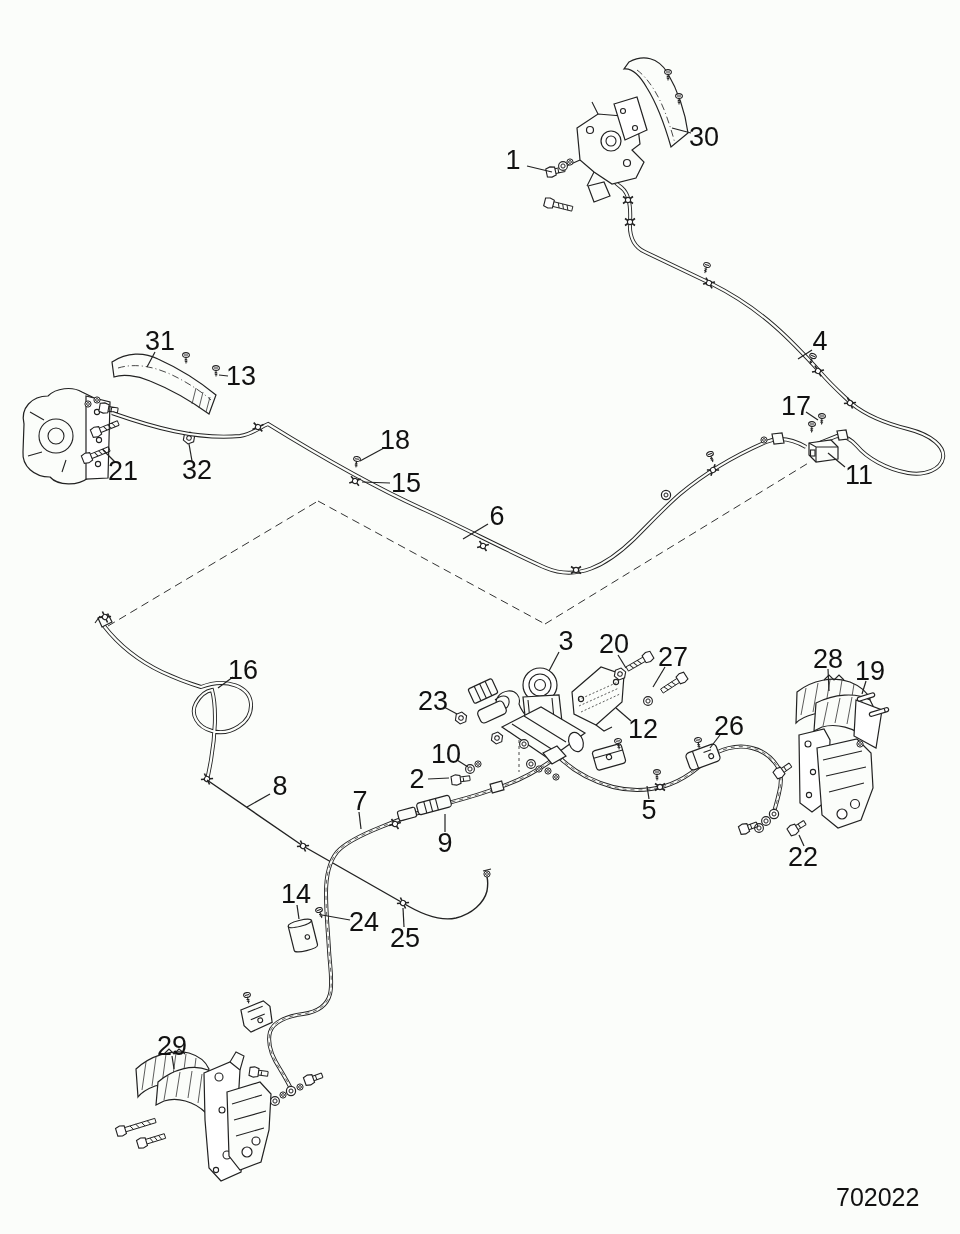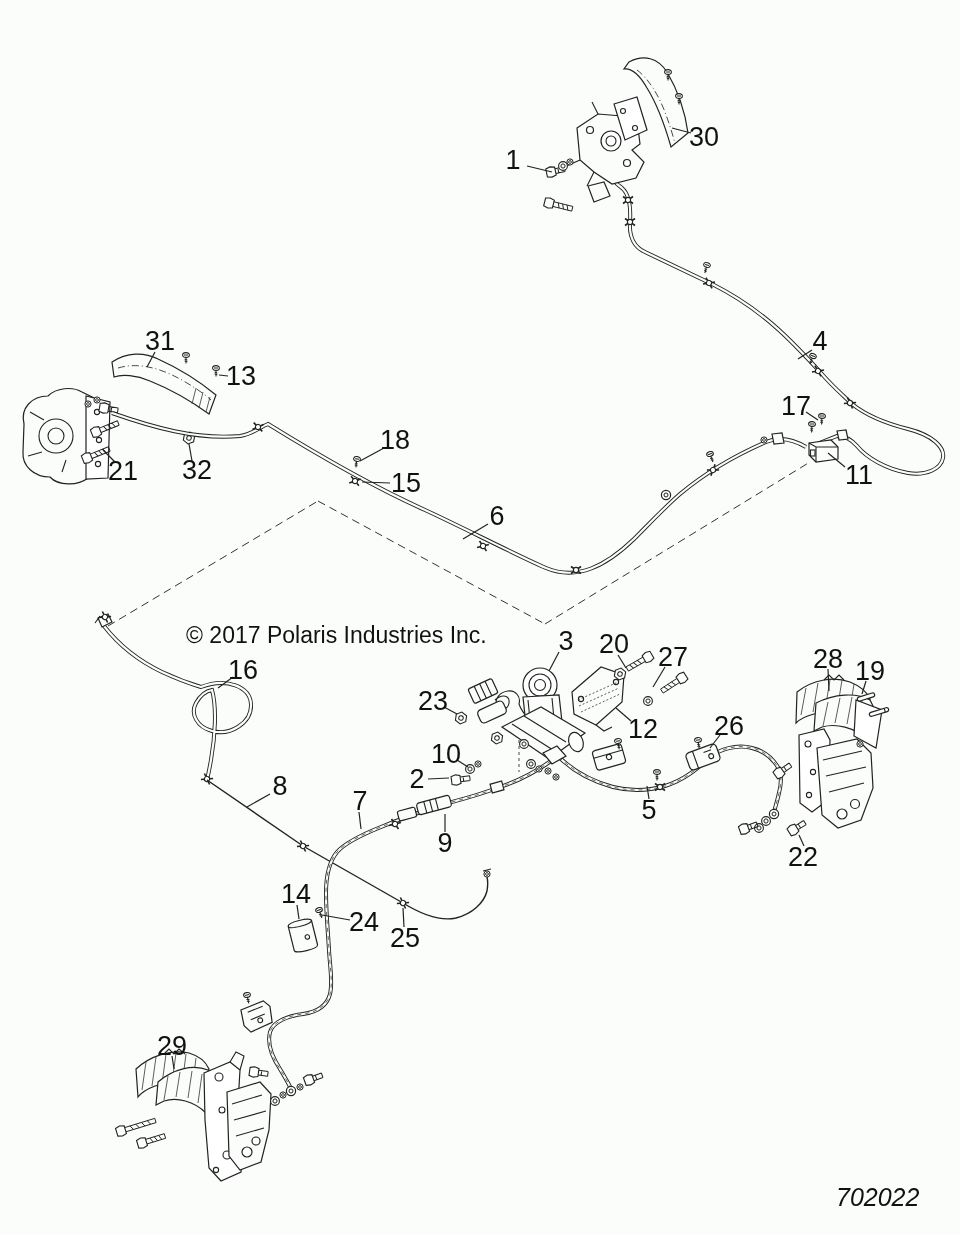--- a/index.html
+++ b/index.html
@@ -1,21 +1,21 @@
 <!DOCTYPE html>
 <html><head>
 <meta charset="utf-8">
 <style>
   html,body{margin:0;padding:0;background:#e8e8e8;}
   #stage{position:relative;width:960px;height:1234px;background:#fbfdfa;overflow:hidden;
          font-family:"Liberation Sans", sans-serif;}
   #art{position:absolute;left:0;top:0;}
   .txt{position:absolute;color:#111;white-space:nowrap;}
   .copyright{left:186px;top:622px;font-size:23px;}
-  .drawing-number{left:836px;top:1183px;font-size:25px;font-style:italic;}
+  .drawing-number{left:836px;top:1183px;font-size:25px;}
   .callout{font-family:"Liberation Sans",sans-serif;font-size:27px;fill:#111;
            text-anchor:middle;dominant-baseline:central;}
   .leader{stroke:#222;stroke-width:1.2;}
   .to{fill:none;stroke:#222;stroke-width:4;}
   .ti{fill:none;stroke:#fbfdfa;stroke-width:2.2;}
   .braid{fill:none;stroke:#555;stroke-width:.9;stroke-dasharray:4 4;}
   .thin{fill:none;stroke:#222;stroke-width:1.4;}
   .ln{fill:none;stroke:#222;stroke-width:1.1;}
   .part{fill:#fbfdfa;stroke:#222;stroke-width:1.2;}
   .partw{fill:#fff;stroke:#222;stroke-width:1.2;}
@@ -408,15 +408,14 @@
         <text x="172" y="1046" class="callout">29</text>
         <line x1="691" y1="133" x2="672" y2="128" class="leader"></line>
         <text x="704" y="137" class="callout">30</text>
         <line x1="155" y1="352" x2="147" y2="367" class="leader"></line>
         <text x="160" y="341" class="callout">31</text>
         <line x1="192" y1="461" x2="189" y2="444" class="leader"></line>
         <text x="197" y="470" class="callout">32</text>
       </g>
 </svg>
 
-<div class="txt copyright">© 2017 Polaris Industries Inc.</div>
 <div class="txt drawing-number">702022</div>
 </div>
 
 </body></html>

